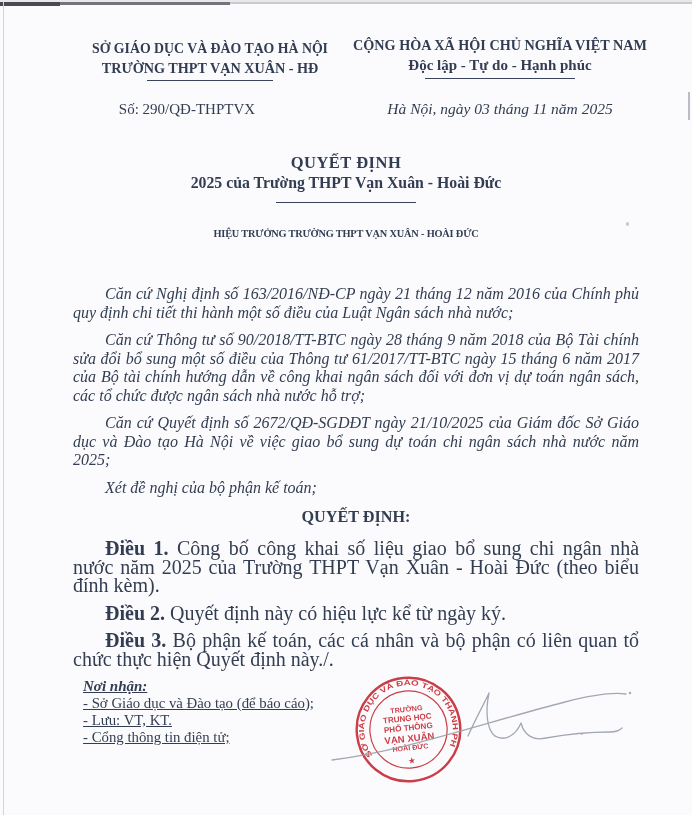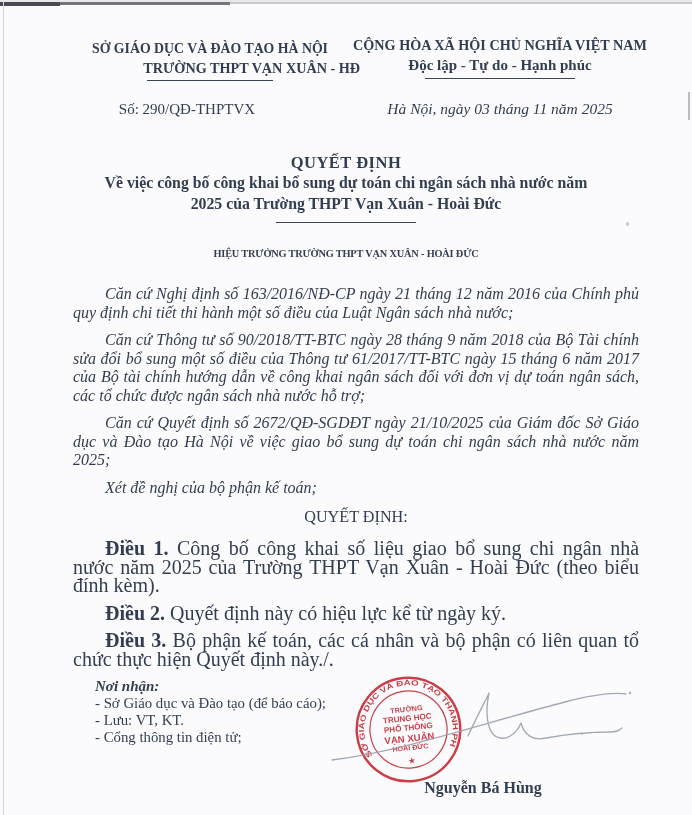--- a/index.html
+++ b/index.html
@@ -13,21 +13,21 @@
   .scan-top-line   { position:absolute; left:0; top:0; width:692px; height:2px; background:#cacad1; }
   .scan-top-smudge { position:absolute; left:0; top:0; width:230px; height:3px; background:#73747c; }
   .scan-top-dark   { position:absolute; left:0; top:0; width:60px; height:4px; background:#4a4b52; }
   .scan-left-line  { position:absolute; left:3px; top:0; width:1px; height:815px; background:#d3d3d9; }
   .scan-right-tick { position:absolute; left:688px; top:90px; width:2px; height:28px; background:#b9bcc4; }
   .scan-speck      { position:absolute; left:626px; top:220px; width:3px; height:4px; border-radius:50%; background:#c2c5cc; }
 
   
   .hdr-left  { position:absolute; left:60px;  top:37px; width:300px; text-align:center; font-weight:bold; }
   .hdr-left .l1 { font-size:13.8px; line-height:19px; }
-  .hdr-left .l2 { font-size:14.2px; line-height:20px;text-align:right; }
+  .hdr-left .l2 { font-size:14.2px; line-height:20px; }
   .hdr-left .rule { width:126px; border-bottom:1.5px solid #39445c; margin:2px auto 0; }
   .hdr-right { position:absolute; left:335px; top:34px; width:330px; text-align:center; font-weight:bold; }
   .hdr-right .l1 { font-size:14.2px; line-height:19px; }
   .hdr-right .l2 { font-size:15px;   line-height:21px; }
   .hdr-right .rule { width:150px; border-bottom:1.5px solid #39445c; margin:2px auto 0; }
   .so-line   { position:absolute; left:37px;  top:99px; width:300px; text-align:center; font-size:15px; }
   .date-line { position:absolute; left:335px; top:98px; width:330px; text-align:center; font-size:15.5px; font-style:italic; }
 
   
   .title-block { position:absolute; left:0; top:150px; width:692px; text-align:center; font-weight:bold; }
@@ -37,26 +37,26 @@
   .title-block .trule { width:140px; border-bottom:1.4px solid #39445c; margin:8px auto 0; }
   .title-block .issuer { margin-top:24px; font-size:11px; letter-spacing:-0.2px; }
   .title-block .issuer span { display:inline-block; transform:scaleX(.94); transform-origin:center; }
 
   
   .body { position:absolute; left:73px; top:283px; width:566px; }
   .body p.pre {
     font-style:italic; text-align:justify; text-indent:32px;
     font-size:16px; line-height:18.5px; margin:0 0 9px;
   }
-  .body .decide { text-align:center; font-weight:normal; font-size:16.2px; margin:11px 0 12px; }
+  .body .decide { text-align:center; font-weight:bold; font-size:16.2px; margin:11px 0 12px; }
   .body p.art { text-align:justify; text-indent:32px; font-size:20px; line-height:18.5px; margin:0 0 9px; }
   .body p.art .lbl { font-weight:bold; }
 
   
-  .recipients { position:absolute; left:95px; top:676px; width:310px; font-size:14.8px; }
+  .recipients { position:absolute; left:83px; top:676px; width:310px; font-size:14.8px;text-decoration:underline; }
   .recipients .rec-h { font-weight:bold; font-style:italic; font-size:15px; line-height:17px; }
   .recipients .rec-item { line-height:16.8px; }
 
   .sig-title { position:absolute; left:403px; top:669px; width:160px; text-align:center;
                font-weight:bold; font-size:15.5px; letter-spacing:.3px; z-index:3; }
   .sig-name  { position:absolute; left:383px; top:777px; width:200px; text-align:center;
                font-weight:bold; font-size:16px; z-index:3; }
   .stamp     { position:absolute; left:352px; top:671px; width:113px; height:113px;
                opacity:.88; transform:rotate(-6deg); z-index:1; }
   .signature { position:absolute; left:330px; top:676px; width:320px; height:90px; z-index:2; }
@@ -82,21 +82,20 @@
 
   <div class="hdr-right">
     <div class="l1">CỘNG HÒA XÃ HỘI CHỦ NGHĨA VIỆT NAM</div>
     <div class="l2">Độc lập - Tự do - Hạnh phúc</div>
     <div class="rule"></div>
   </div>
   <div class="date-line">Hà Nội, ngày 03  tháng 11 năm 2025</div>
 
   <div class="title-block">
     <div class="t1">QUYẾT ĐỊNH</div>
-    <div class="t2">Về việc công bố công khai bổ sung dự toán chi ngân sách nhà nước năm</div>
     <div class="t3">2025 của Trường THPT Vạn Xuân - Hoài Đức</div>
     <div class="trule"></div>
     <div class="issuer">
       <span>HIỆU TRƯỞNG TRƯỜNG THPT VẠN XUÂN - HOÀI ĐỨC</span>
     </div>
   </div>
 
   <div class="body">
     <p class="pre">Căn cứ Nghị định số 163/2016/NĐ-CP ngày 21 tháng 12 năm 2016 của Chính phủ quy định chi tiết thi hành một số điều của Luật Ngân sách nhà nước;</p>
     <p class="pre">Căn cứ Thông tư số 90/2018/TT-BTC ngày 28 tháng 9 năm 2018 của Bộ Tài chính sửa đổi bổ sung một số điều của Thông tư 61/2017/TT-BTC ngày 15 tháng 6 năm 2017 của Bộ tài chính hướng dẫn về công khai ngân sách đối với đơn vị dự toán ngân sách, các tổ chức được ngân sách nhà nước hỗ trợ;</p>
@@ -140,15 +139,14 @@
   <svg class="signature" viewBox="0 0 320 90" aria-hidden="true">
     <g fill="none" stroke="#99a0ab" stroke-width="1.3" stroke-linecap="round" stroke-linejoin="round" opacity="0.9">
       <path d="M 2,82 C 70,74 150,46 235,24 C 262,17 283,14 296,16"></path>
       <path d="M 138,58 C 146,40 156,22 159,15 C 155,34 157,52 165,58"></path>
       <path d="M 165,58 C 175,64 186,57 191,45 C 194,57 203,63 216,60 C 238,56 260,54 280,54 C 286,54 290,52 292,50"></path>
     </g>
     <circle cx="300" cy="15" r="1.2" fill="#99a0ab" opacity="0.9"></circle>
     <circle cx="252" cy="56" r="1" fill="#99a0ab" opacity="0.7"></circle>
   </svg>
 
-  <div class="sig-name">Nguyễn Bá Hùng</div>
 
 </div>
 
 </body></html>

